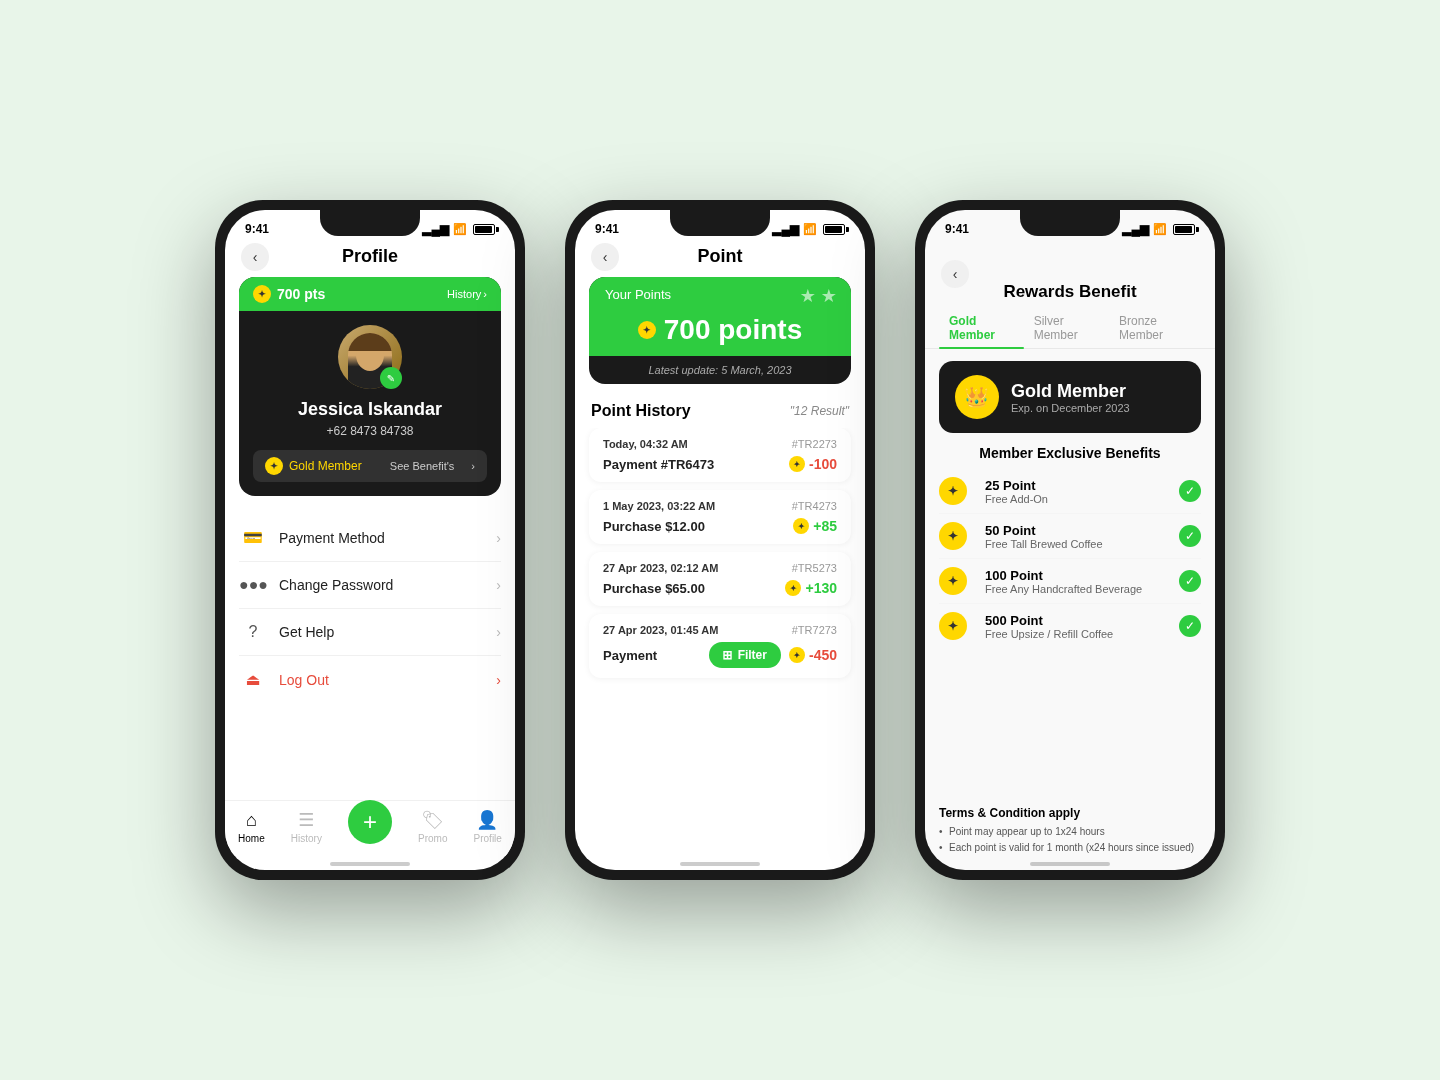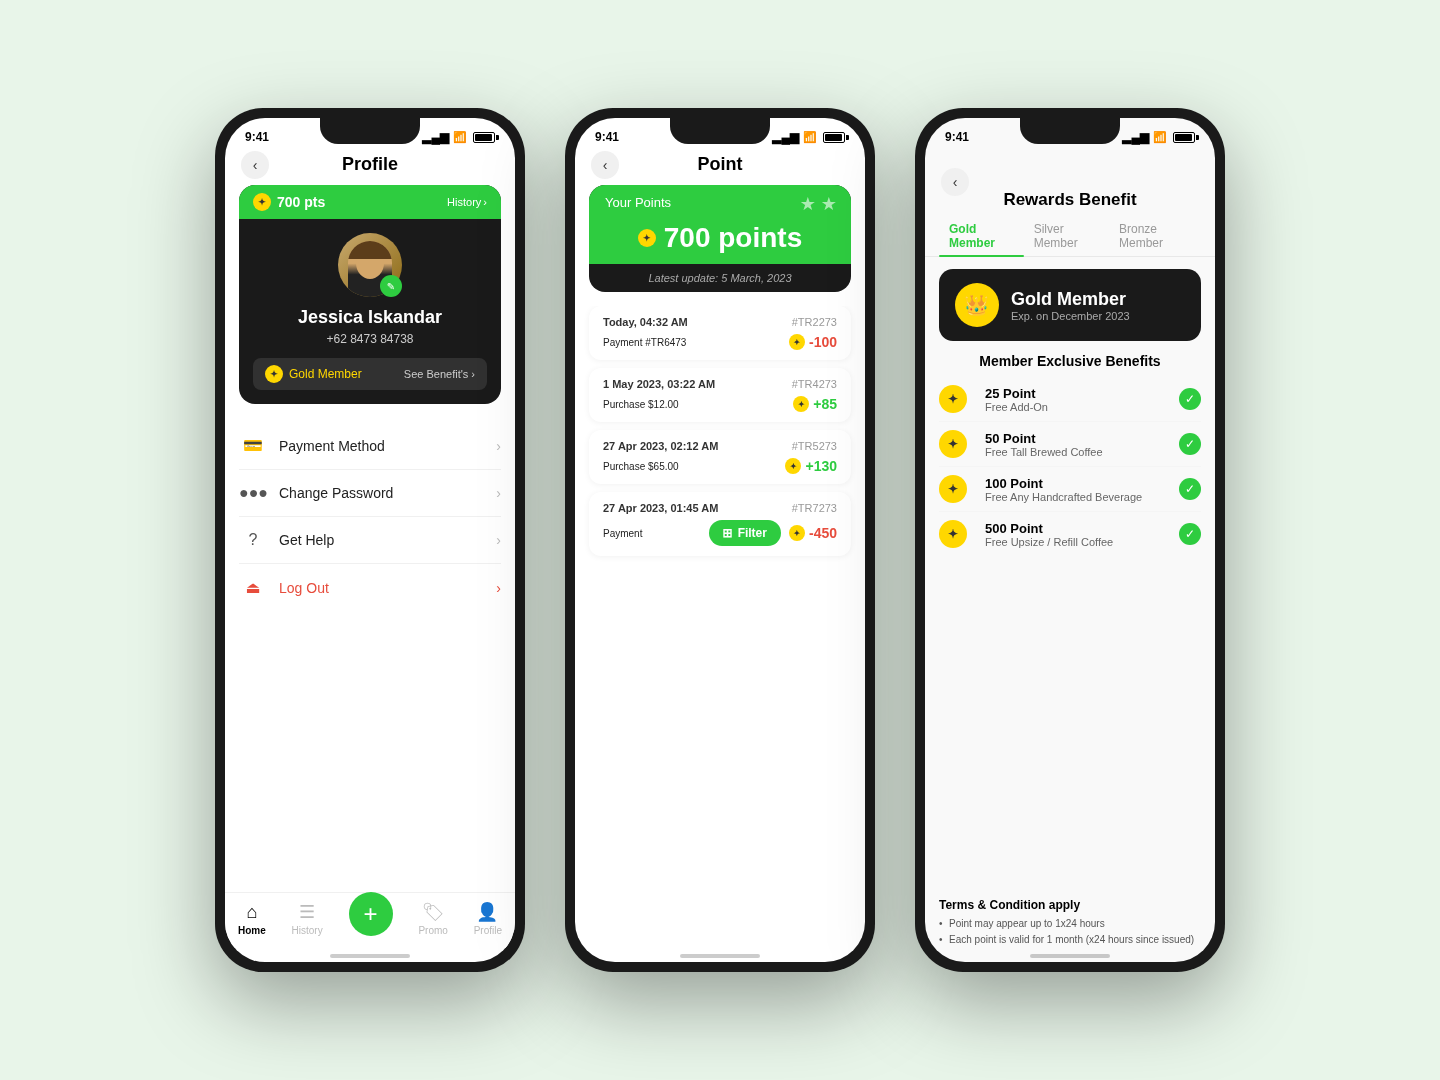--- a/index.html
+++ b/index.html
@@ -11,21 +11,21 @@
       align-items: center;
       justify-content: center;
       gap: 40px;
       font-family: -apple-system, BlinkMacSystemFont, 'Segoe UI', sans-serif;
       overflow: hidden;
     }
 
     
     .phone {
       width: 310px;
-      height: 864px;
+      height: 680px;
       background: #1a1a1a;
       border-radius: 48px;
       padding: 10px;
       box-shadow: 0 30px 80px rgba(0,0,0,0.35);
       position: relative;
       flex-shrink: 0;
     }
     .phone-inner {
       width: 100%;
       height: 100%;
@@ -253,21 +253,21 @@
       align-items: center;
       gap: 6px;
       font-size: 12px;
       color: #ffd700;
     }
     .member-badge-right {
       font-size: 11px;
       color: #ccc;
       display: flex;
       align-items: center;
-      gap: 3px;
+      gap: 17px;
     }
     .gold-coin {
       width: 18px;
       height: 18px;
       background: #ffd700;
       border-radius: 50%;
       display: flex;
       align-items: center;
       justify-content: center;
       font-size: 9px;
@@ -326,21 +326,21 @@
     }
     .nav-icon {
       font-size: 18px;
       color: #bbb;
     }
     .nav-icon.active { color: #000; }
     .nav-label {
       font-size: 10px;
       color: #bbb;
     }
-    .nav-label.active { color: #000; font-weight: 700; }
+    .nav-label.active { color: #000; font-weight: 400; }
     .nav-add-btn {
       width: 44px;
       height: 44px;
       background: #2ecc40;
       border-radius: 50%;
       display: flex;
       align-items: center;
       justify-content: center;
       font-size: 24px;
       color: #fff;
@@ -456,22 +456,22 @@
     .history-ref {
       font-size: 11px;
       color: #999;
     }
     .history-card-bottom {
       display: flex;
       justify-content: space-between;
       align-items: center;
     }
     .history-desc {
-      font-size: 10px;
-      font-weight: 400;
+      font-size: 13px;
+      font-weight: 700;
       color: #222;
       text-align: center;
     }
     .history-pts {
       display: flex;
       align-items: center;
       gap: 4px;
       font-size: 14px;
       font-weight: 700;
     }
@@ -797,20 +797,24 @@
       </div>
       <div class="points-value-row">
         <div class="pts-coin">✦</div>
         <span class="big-pts">700 points</span>
       </div>
       <div class="points-banner-footer">
         <span>Latest update: 5 March, 2023</span>
       </div>
     </div>
 
+    <div class="point-history-header">
+      <span class="point-history-title">Point History</span>
+      <span class="result-count">"12 Result"</span>
+    </div>
 
     <div class="history-list">
 
       <div class="history-card">
         <div class="history-card-top">
           <span class="history-date">Today, 04:32 AM</span>
           <span class="history-ref">#TR2273</span>
         </div>
         <div class="history-card-bottom">
           <span class="history-desc">Payment #TR6473</span>

